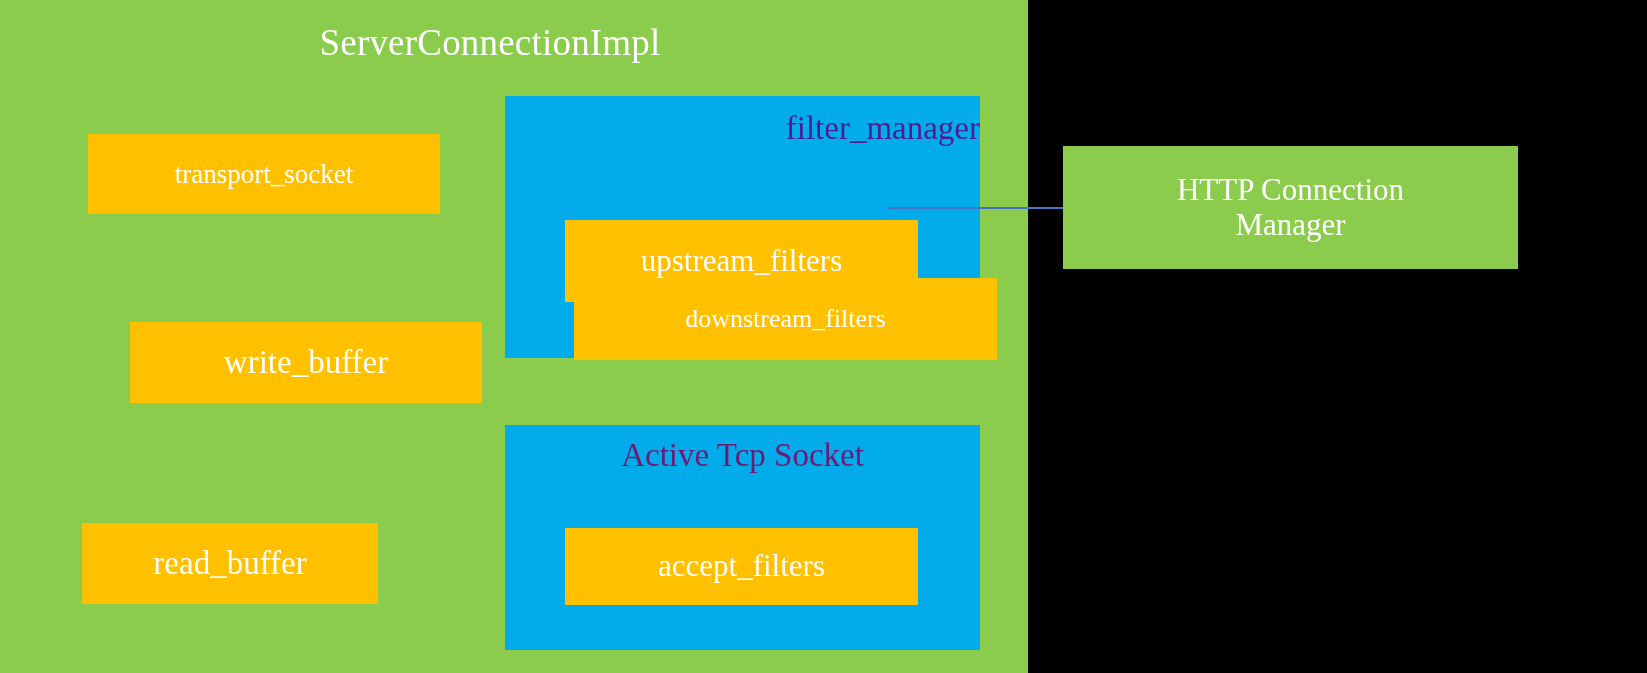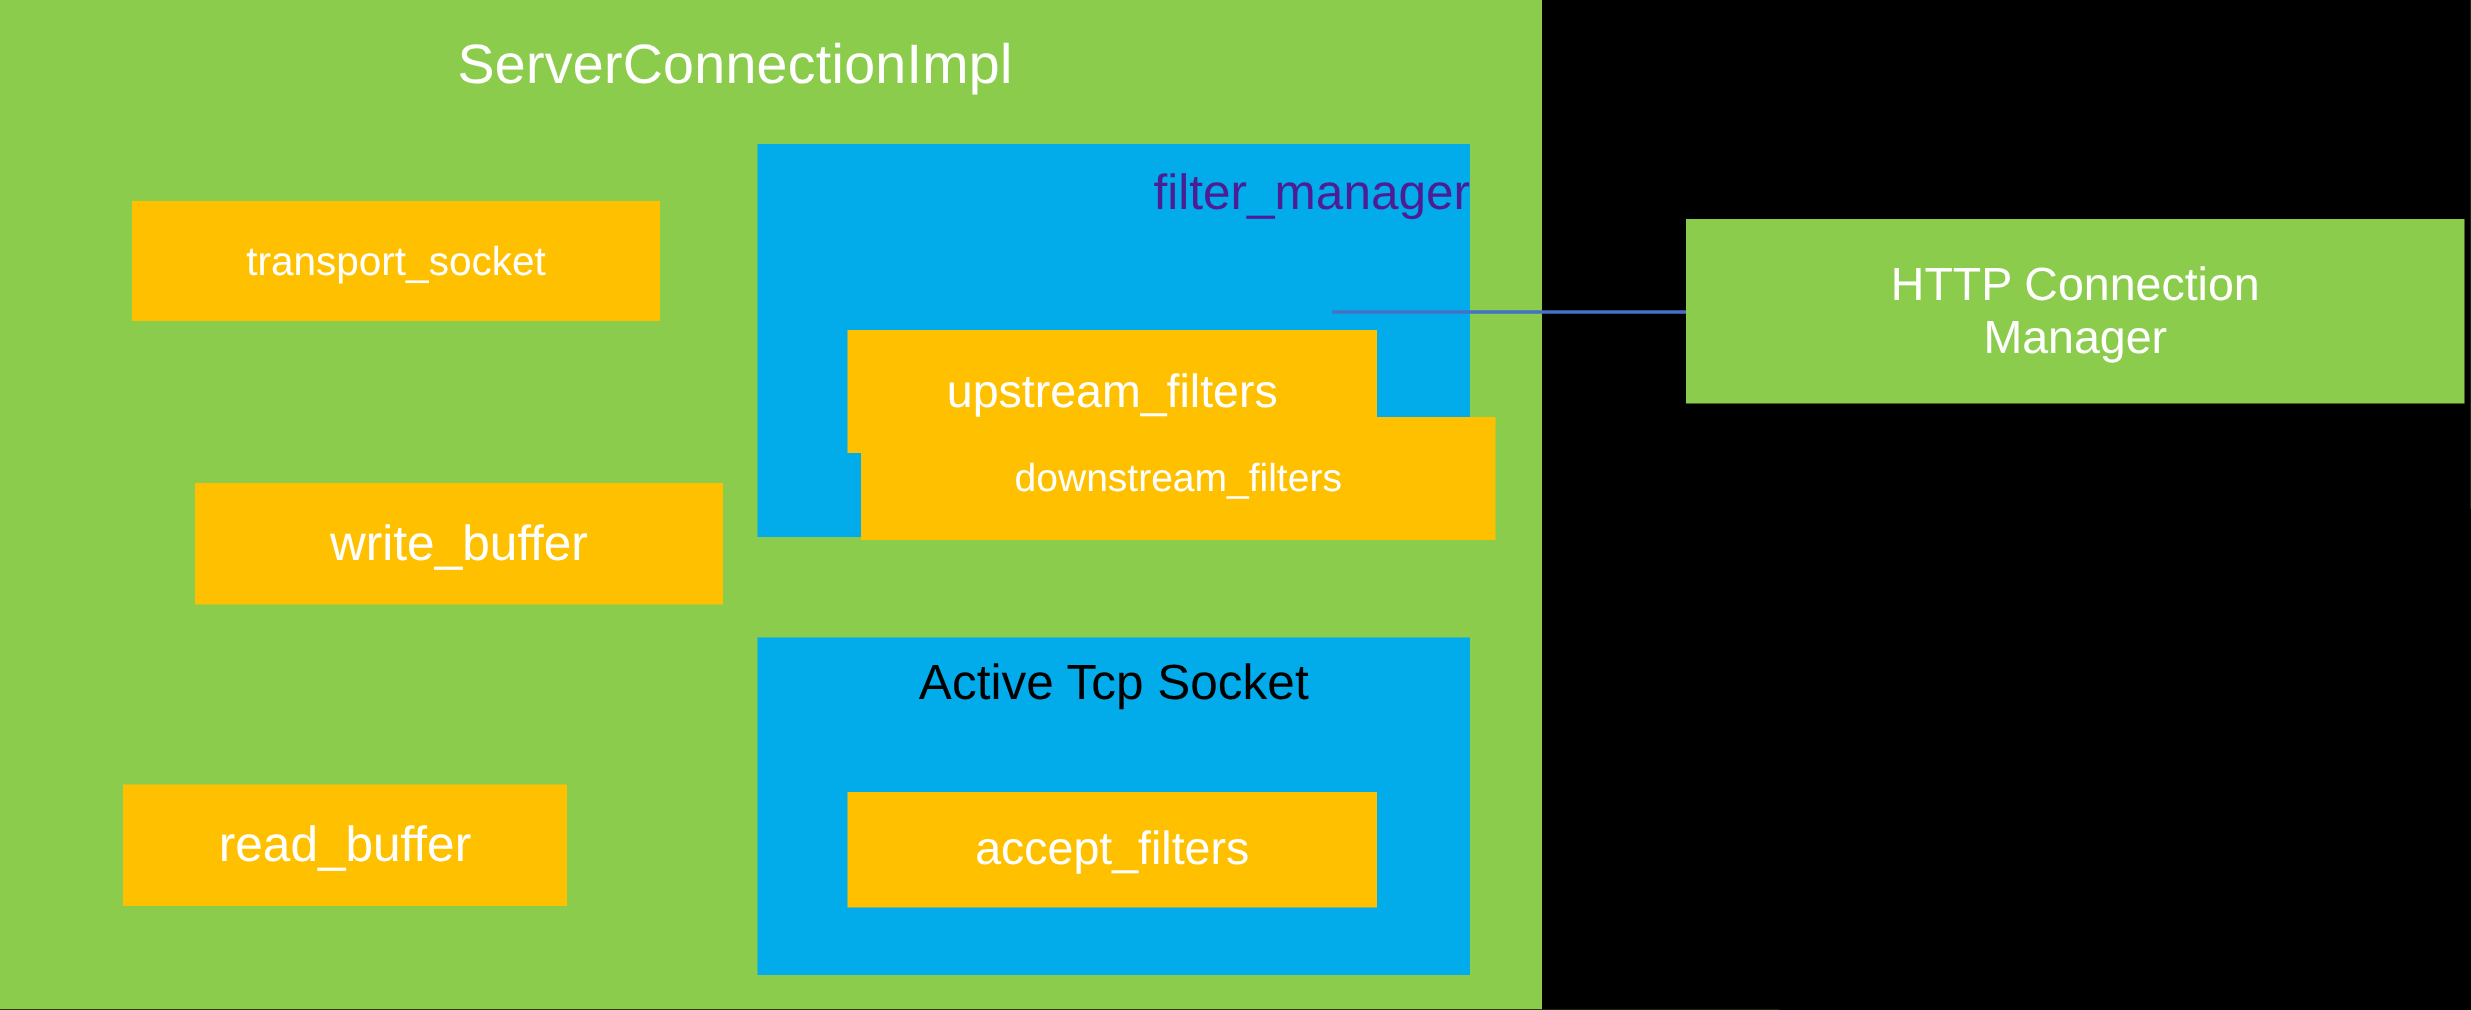--- a/index.html
+++ b/index.html
@@ -7,21 +7,21 @@
     margin: 0;
     padding: 0;
     background: #000000;
   }
   #canvas {
     position: relative;
     width: 1647px;
     height: 673px;
     background: #000000;
     overflow: hidden;
-    font-family: Liberation Sans, sans-serif;
+    font-family: Liberation Serif, serif;
     -webkit-font-smoothing: antialiased;
   }
 
   
   .box {
     position: absolute;
     box-sizing: border-box;
     color: #ffffff;
     display: flex;
     justify-content: center;
@@ -90,30 +90,30 @@
 
   
   #active-tcp-socket {
     left: 505px; top: 425px; width: 475px; height: 225px;
     align-items: flex-start;
   }
   #active-tcp-socket-title {
     position: absolute;
     left: 0; top: 12px; width: 100%;
     font-size: 33px;
-    color: #000000;
+    color: #701a75;
   }
   #accept-filters {
     left: 565px; top: 528px; width: 353px; height: 77px;
     align-items: center; font-size: 31px;
   }
 
   
   #http-connection-manager {
-    left: 1124px; top: 146px; width: 519px; height: 123px;
+    left: 1063px; top: 146px; width: 455px; height: 123px;
     align-items: center; font-size: 31px;
     padding: 16px 26px;
   }
 
   
   #connector-arrow {
     position: absolute;
     left: 888px;
     top: 190px;
     width: 250px;

